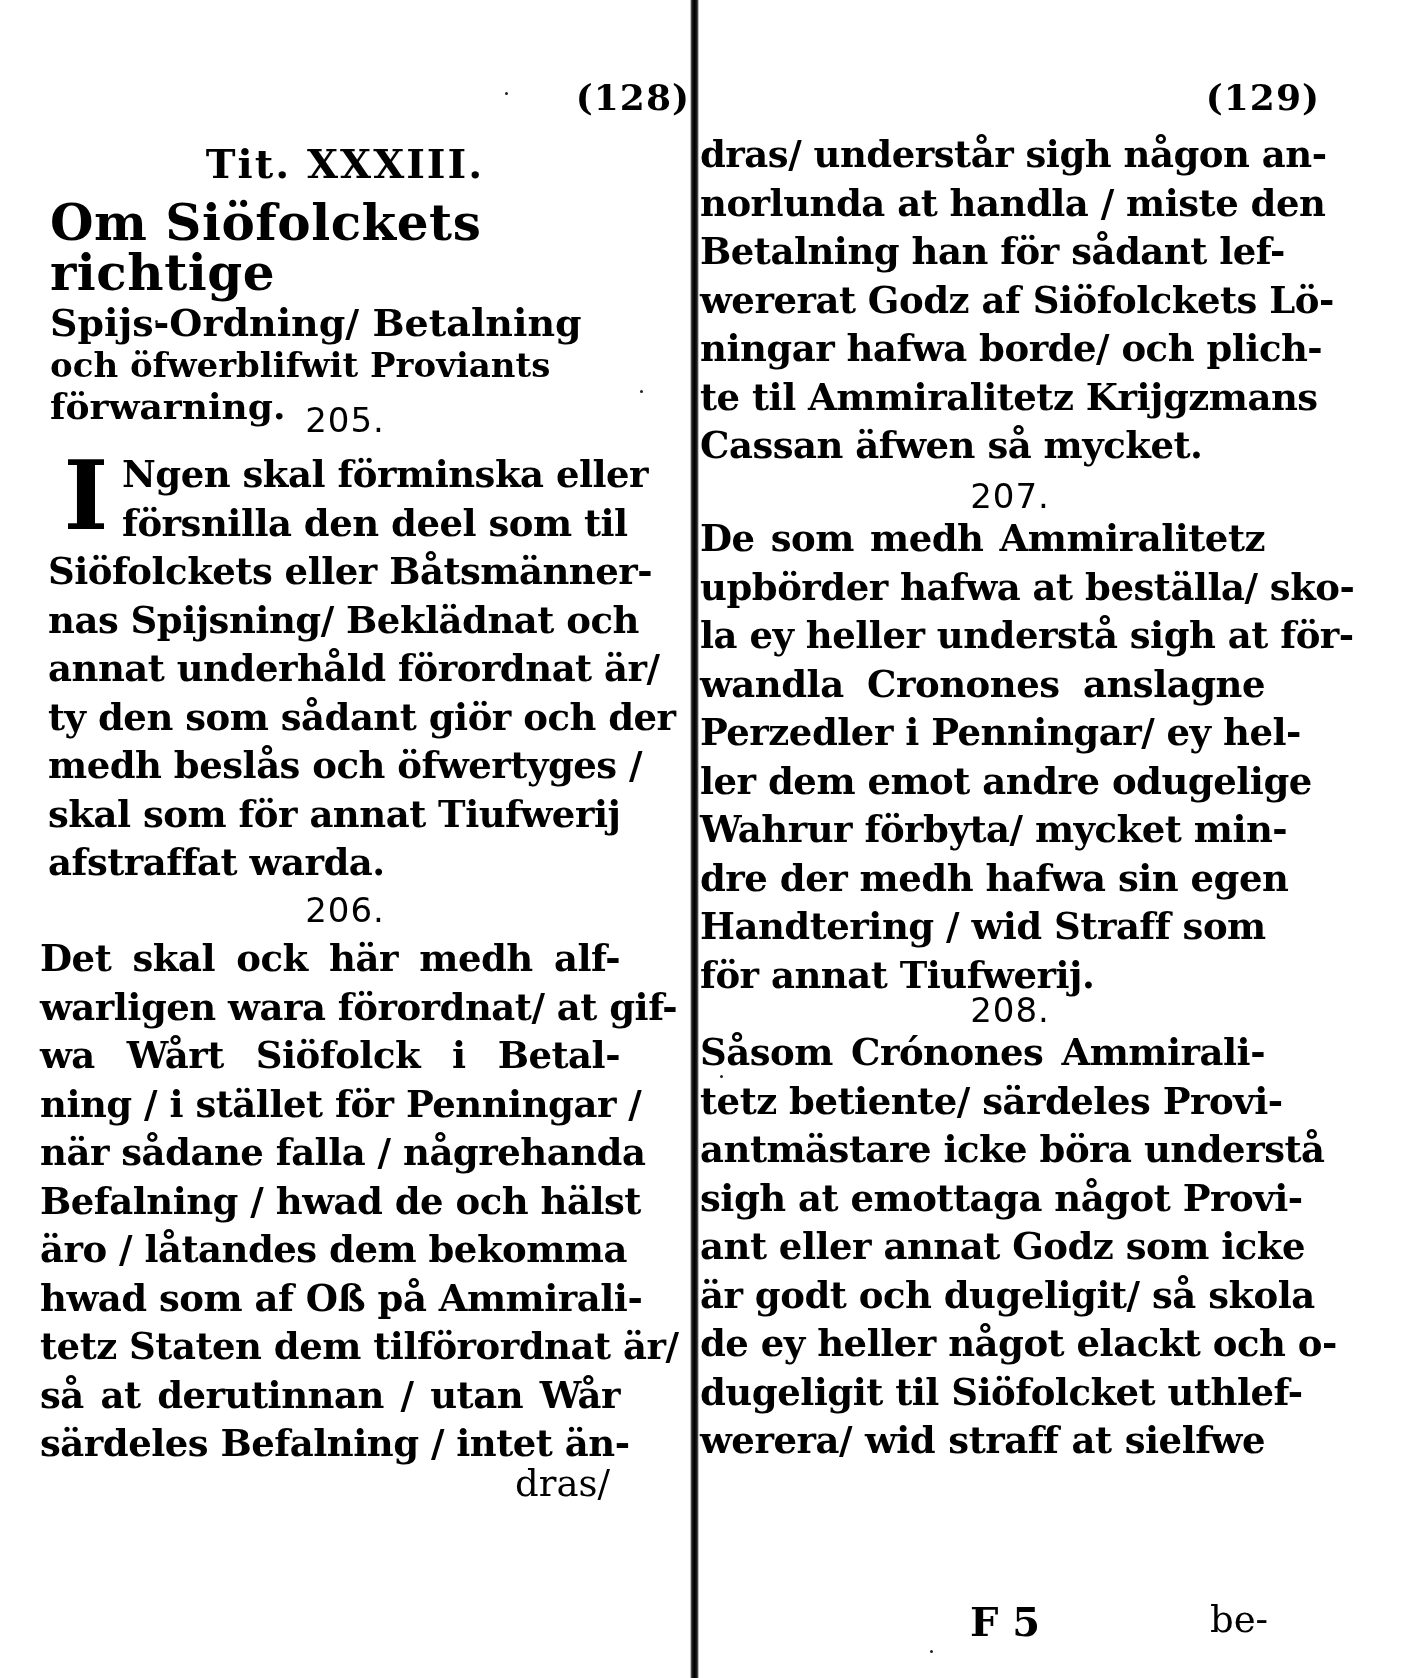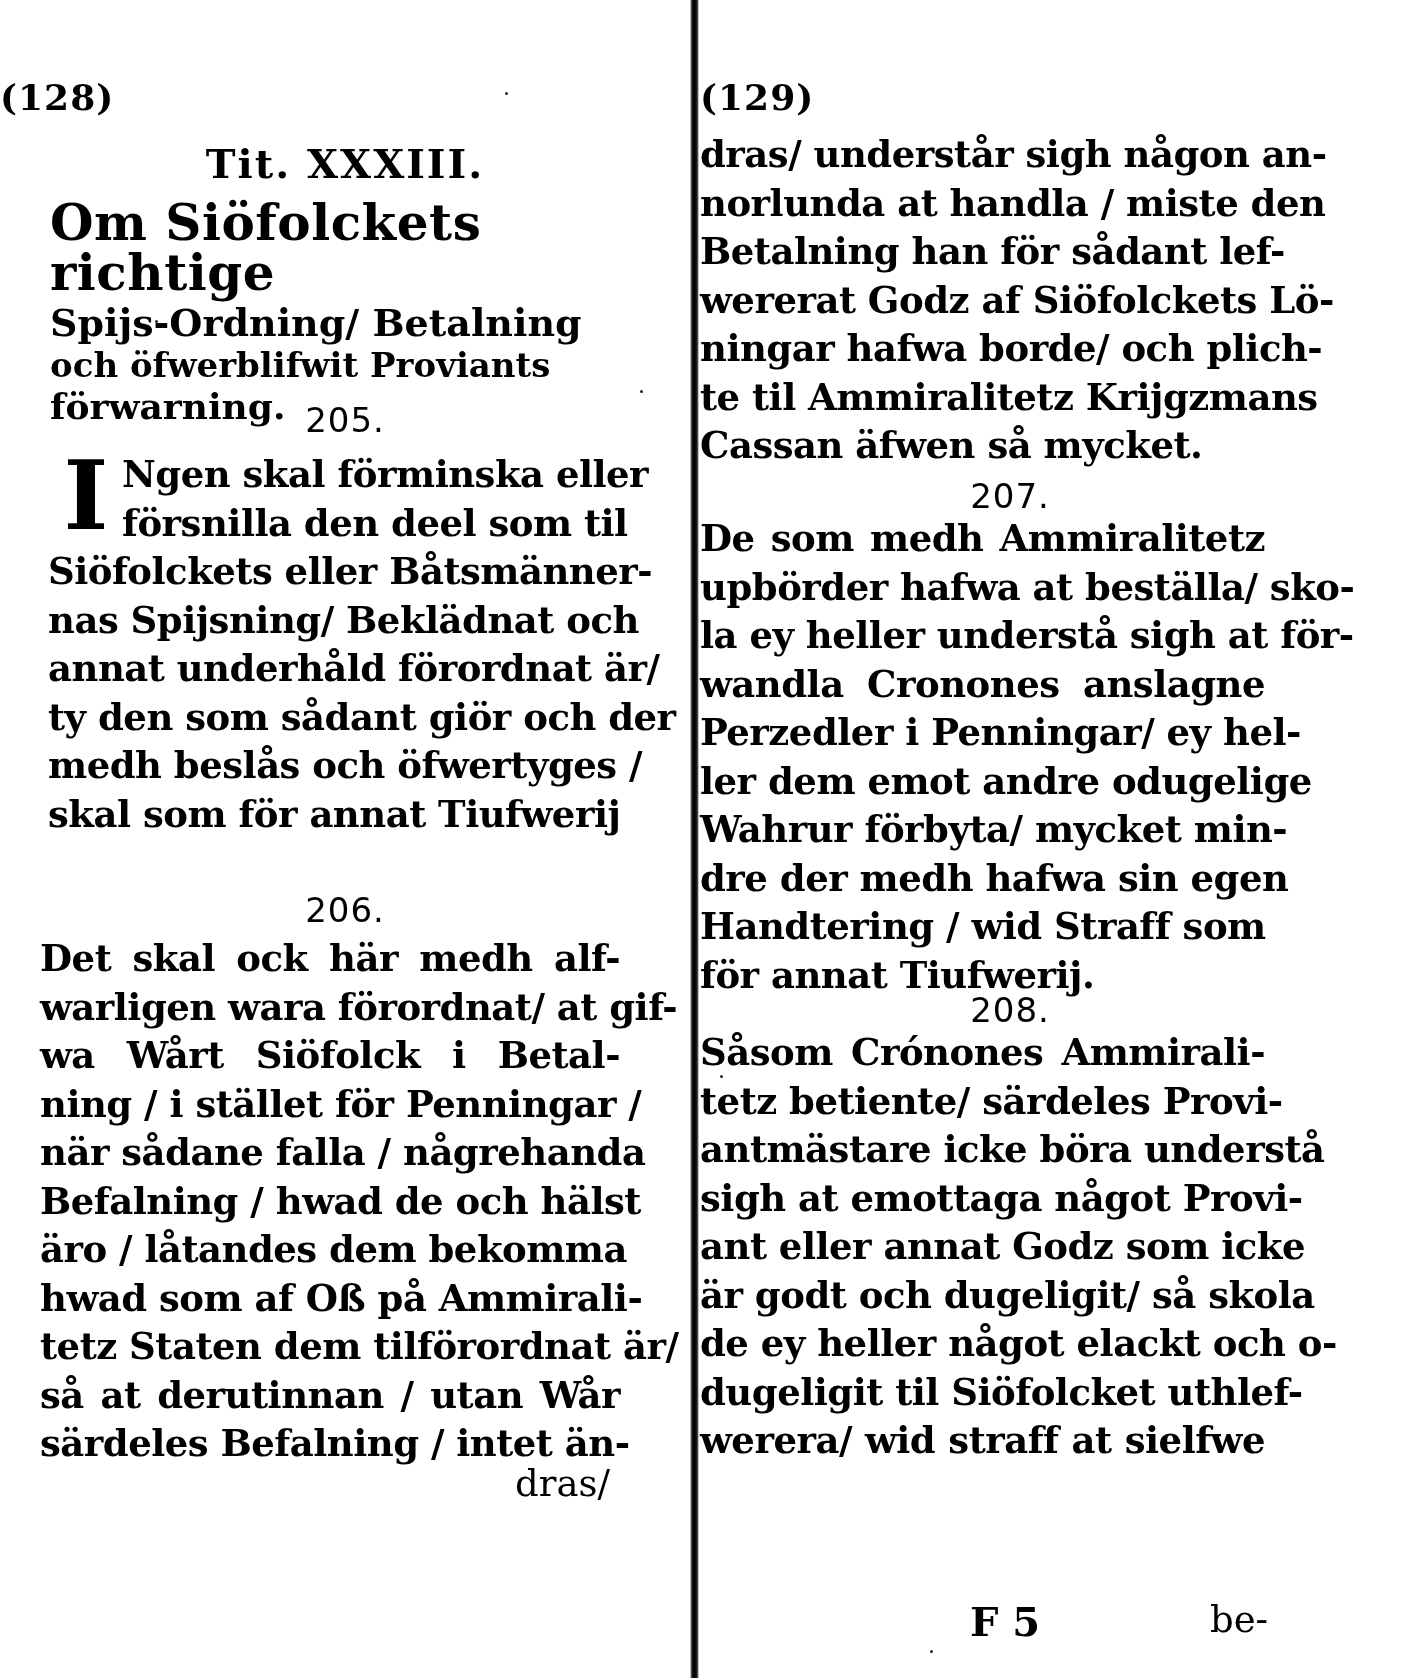--- a/index.html
+++ b/index.html
@@ -10,21 +10,21 @@
   .spread { position: absolute; inset: 0; }
   .page { position: absolute; top: 0; height: 1678px; }
   .page.left { left: 0; width: 690px; }
   .page.right { left: 700px; width: 701px; }
   .gutter {
     position: absolute; left: 690px; top: 0; width: 9px; height: 1678px;
     background: linear-gradient(to right, #fff 0, #222 20%, #000 50%, #222 80%, #fff 100%);
   }
   .running-head {
     position: absolute; font-family: "DejaVu Serif", serif; font-weight: bold;
-    font-size: 36px; letter-spacing: 1px; text-align: left;
+    font-size: 36px; letter-spacing: 1px; text-align: right;
   }
   .left .running-head { left: 0; width: 690px; top: 76px; }
   .right .running-head { left: 0; width: 620px; top: 76px; }
   .tit {
     position: absolute; left: 0; width: 690px; top: 140px; text-align: center;
     font-family: "DejaVu Serif", serif; font-weight: bold; font-size: 40px; letter-spacing: 2px;
   }
   .heading {
     position: absolute; left: 50px; width: 610px; text-align: left;
     font-family: "DejaVu Serif", serif; font-weight: bold; line-height: 1;
@@ -80,20 +80,21 @@
 
     <div class="body-block" style="left:48px;width:572px;top:450px;">
       <span class="line" style="padding-left:74px;">Ngen skal förminska eller</span>
       <span class="line" style="padding-left:74px;">försnilla den deel som til</span>
       <span class="line">Siöfolckets eller Båtsmänner-</span>
       <span class="line">nas Spijsning/ Beklädnat och</span>
       <span class="line">annat underhåld förordnat är/</span>
       <span class="line">ty den som sådant giör och der</span>
       <span class="line">medh beslås och öfwertyges /</span>
       <span class="line">skal som för annat Tiufwerij</span>
+      <span class="line last">afstraffat warda.</span>
     </div>
 
     <div class="num" style="left:0;width:690px;top:890px;">206.</div>
 
     <div class="body-block" style="left:40px;width:580px;top:934px;">
       <span class="line indent">Det skal ock här medh alf-</span>
       <span class="line">warligen wara förordnat/ at gif-</span>
       <span class="line">wa Wårt Siöfolck i Betal-</span>
       <span class="line">ning / i stället för Penningar /</span>
       <span class="line">när sådane falla / någrehanda</span>

